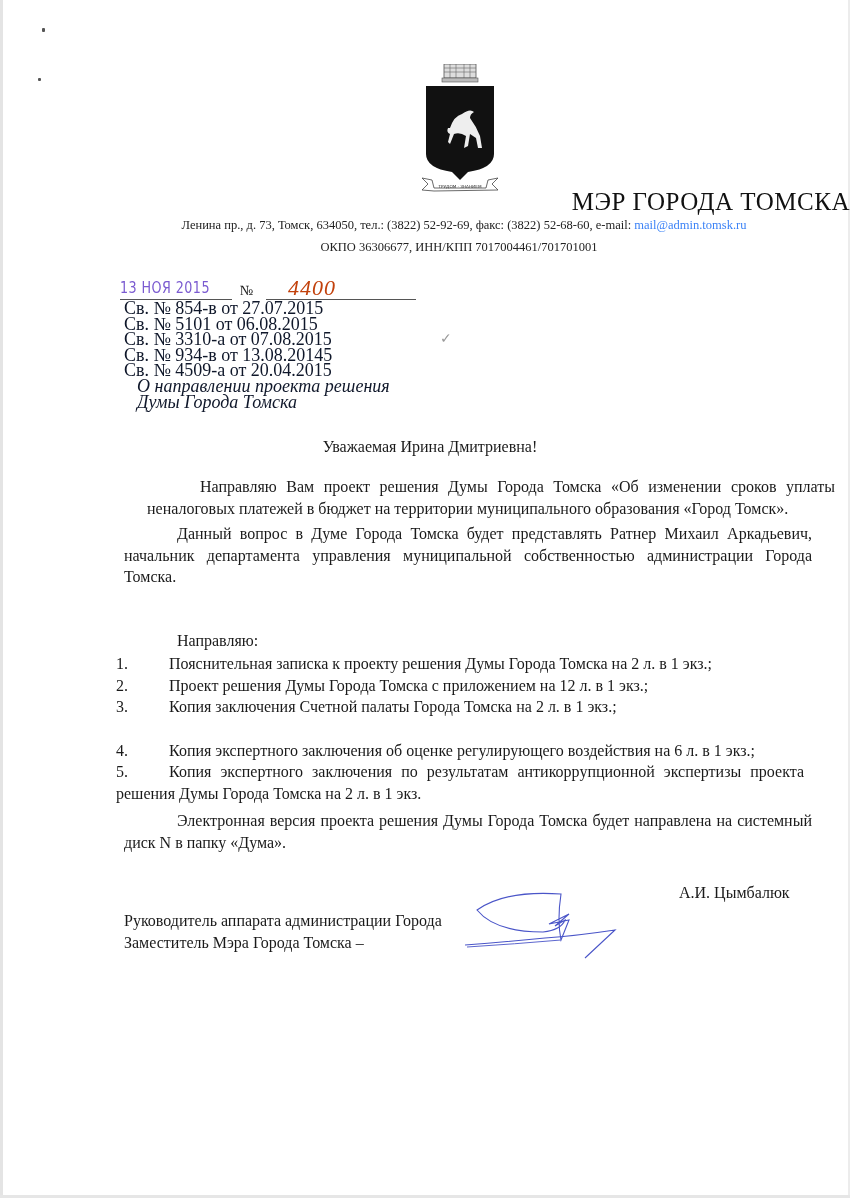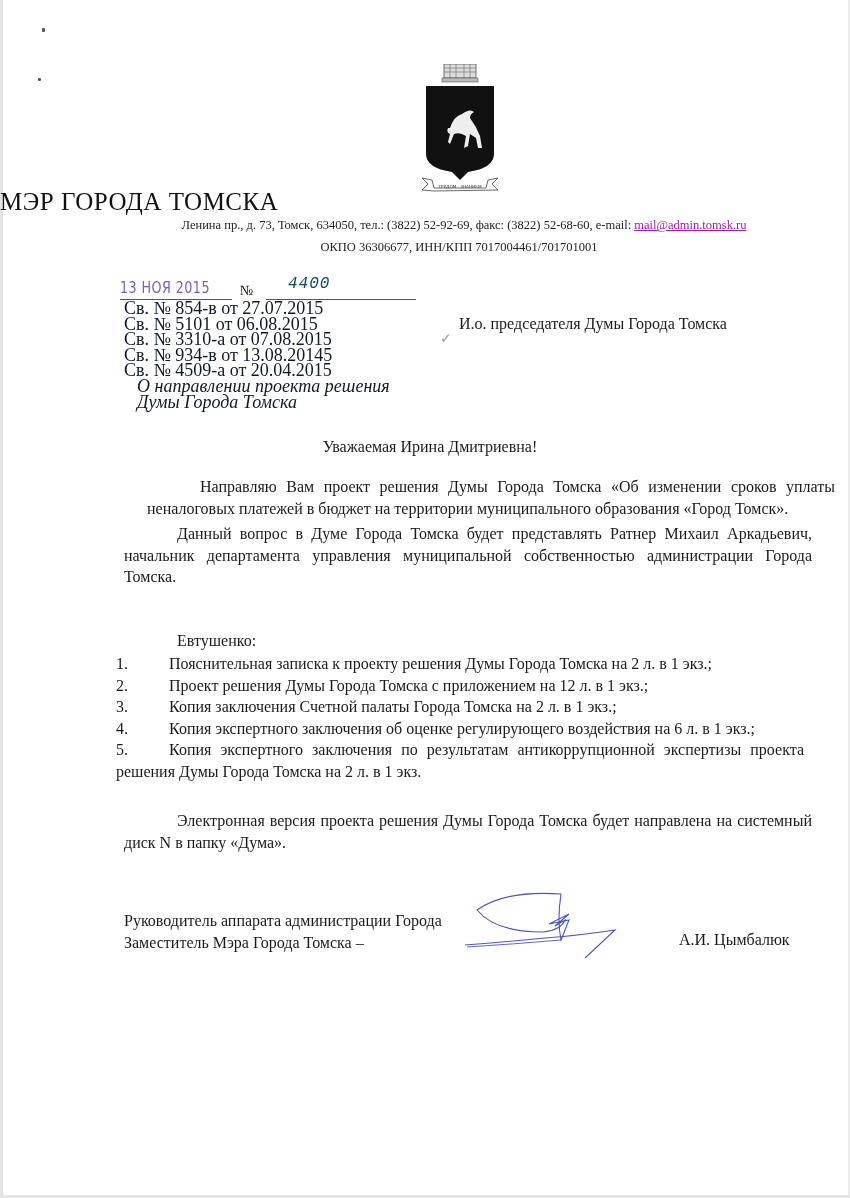--- a/index.html
+++ b/index.html
@@ -6,51 +6,51 @@
   body {
     width: 850px; height: 1198px; background: #ffffff; position: relative; overflow: hidden;
     font-family: "Liberation Serif", "DejaVu Serif", serif; color: #1a1a1a;
   }
   .scan-edge-left { position: absolute; left: 0; top: 0; width: 3px; height: 1198px; background: #e4e4e4; }
   .scan-edge-right { position: absolute; right: 0; top: 0; width: 2px; height: 1198px; background: #ececec; }
   .scan-edge-bottom { position: absolute; left: 0; bottom: 0; width: 850px; height: 3px; background: #e6e6e6; }
   .speck { position: absolute; width: 3px; height: 4px; background: #555; border-radius: 1px; }
 
   .emblem { position: absolute; left: 420px; top: 64px; width: 80px; height: 128px; }
-  .mayor-title { position: absolute; left: 0; width: 850px; top: 188px; text-align: left; font-size: 25px; letter-spacing: 0.5px; color: #111; }
+  .mayor-title { position: absolute; left: 0; width: 850px; top: 188px; text-align: right; font-size: 25px; letter-spacing: 0.5px; color: #111; }
   .address { position: absolute; left: 0; width: 928px; top: 218px; text-align: center; font-size: 12.5px; color: #222; }
-  .address a { color: #a21caf; text-decoration: underline; }
+  .address a { color: #3b82f6; }
   .okpo { position: absolute; left: 0; width: 918px; top: 240px; text-align: center; font-size: 12.5px; color: #222; }
 
   .regline { position: absolute; top: 279px; left: 120px; width: 290px; height: 22px; }
   .stamp-date { position: absolute; left: 0; top: 0; font-family: "DejaVu Sans", sans-serif; font-size: 15px; color: #7a5ad0; letter-spacing: 0.5px; transform: scaleX(0.85); transform-origin: left; }
   .date-underline { position: absolute; left: 0; top: 20px; width: 112px; border-top: 1px solid #555; }
   .num-sign { position: absolute; left: 120px; top: 4px; font-size: 14px; }
-  .reg-num { position: absolute; left: 168px; top: -4px; font-family: Liberation Mono, monospace; font-style: italic; font-size: 16px; color: #0c4a6e; letter-spacing: 1px; }
+  .reg-num { position: absolute; left: 168px; top: -4px; font-family: Liberation Serif, serif; font-style: italic; font-size: 22px; color: #c2410c; letter-spacing: 1px; }
   .num-underline { position: absolute; left: 146px; top: 20px; width: 150px; border-top: 1px solid #555; }
 
   .refs { position: absolute; left: 124px; top: 301px; font-size: 18px; line-height: 15.6px; color: #0f172a; }
   .refs .it { font-style: italic; margin-left: 13px; }
 
   .addressee { position: absolute; left: 459px; top: 314px; font-size: 16px; line-height: 20px; color: #1a1a1a; }
   .check-mark { position: absolute; left: 440px; top: 330px; font-size: 14px; color: #999; }
 
   .salutation { position: absolute; left: 0; width: 860px; top: 438px; text-align: center; font-size: 16px; }
   .para { position: absolute; left: 124px; width: 688px; font-size: 16px; line-height: 21.5px; text-align: justify; }
   .para .indent { display: inline-block; width: 53px; }
   .p1 { top: 476px; margin-left: 23px; }
   .p2 { top: 523px; }
   .attach-title { position: absolute; left: 177px; top: 632px; font-size: 16px; }
   .attach-list { position: absolute; left: 116px; top: 653px; width: 688px; font-size: 16px; line-height: 21.5px; }
   .attach-item { position: relative; }
   .attach-item .n { display: inline-block; width: 53px; }
   .p3 { top: 810px; }
 
   .sign-block { position: absolute; left: 124px; top: 910px; font-size: 16px; line-height: 21.5px; }
-  .signer-name { position: absolute; left: 679px; top: 931px; font-size: 16px; text-align: center; }
+  .signer-name { position: absolute; left: 679px; top: 884px; font-size: 16px; text-align: center; }
   .signature { position: absolute; left: 465px; top: 890px; width: 160px; height: 70px; }
 </style>
 </head>
 <body>
 
 <div class="scan-edge-left"></div>
 <div class="scan-edge-right"></div>
 <div class="scan-edge-bottom"></div>
 <div class="speck" style="left:42px;top:28px;"></div>
 <div class="speck" style="left:38px;top:78px;width:3px;height:3px;"></div>
@@ -88,34 +88,33 @@
   <div>Св. № 5101 от 06.08.2015</div>
   <div>Св. № 3310-а от 07.08.2015</div>
   <div>Св. № 934-в от 13.08.20145</div>
   <div>Св. № 4509-а от 20.04.2015</div>
   <div class="it">О направлении проекта решения</div>
   <div class="it">Думы Города Томска</div>
 </div>
 
 <div class="check-mark">✓</div>
 <div class="addressee">
-  <div>И.о. председателя Думы Города Томска</div>
 </div>
 
 <div class="salutation">Уважаемая Ирина Дмитриевна!</div>
 
 <div class="para p1"><span class="indent"></span><span>Направляю Вам проект решения Думы Города Томска «Об изменении сроков уплаты неналоговых платежей в бюджет на территории муниципального образования «Город Томск».</span></div>
 <div class="para p2"><span class="indent"></span><span>Данный вопрос в Думе Города Томска будет представлять Ратнер Михаил Аркадьевич, начальник департамента управления муниципальной собственностью администрации Города Томска.</span></div>
 
-<div class="attach-title">Евтушенко:</div>
+<div class="attach-title">Направляю:</div>
 <div class="attach-list">
   <div class="attach-item"><span class="n">1.</span><span>Пояснительная записка к проекту решения Думы Города Томска на 2 л. в 1 экз.;</span></div>
   <div class="attach-item"><span class="n">2.</span><span>Проект решения Думы Города Томска с приложением на 12 л. в 1 экз.;</span></div>
   <div class="attach-item"><span class="n">3.</span><span>Копия заключения Счетной палаты Города Томска на 2 л. в 1 экз.;</span></div>
-  <div class="attach-item" style="text-align:justify;"><span class="n">4.</span><span>Копия экспертного заключения об оценке регулирующего воздействия на 6 л. в 1 экз.;</span></div>
+  <div class="attach-item" style="text-align:justify;margin-top:22px;"><span class="n">4.</span><span>Копия экспертного заключения об оценке регулирующего воздействия на 6 л. в 1 экз.;</span></div>
   <div class="attach-item" style="text-align:justify;"><span class="n">5.</span><span>Копия экспертного заключения по результатам антикоррупционной экспертизы проекта решения Думы Города Томска на 2 л. в 1 экз.</span></div>
 </div>
 
 <div class="para p3"><span class="indent"></span><span>Электронная версия проекта решения Думы Города Томска будет направлена на системный диск N в папку «Дума».</span></div>
 
 <div class="sign-block">
   <div>Руководитель аппарата администрации Города</div>
   <div>Заместитель Мэра Города Томска –</div>
 </div>
 <svg class="signature" viewBox="0 0 160 70">

